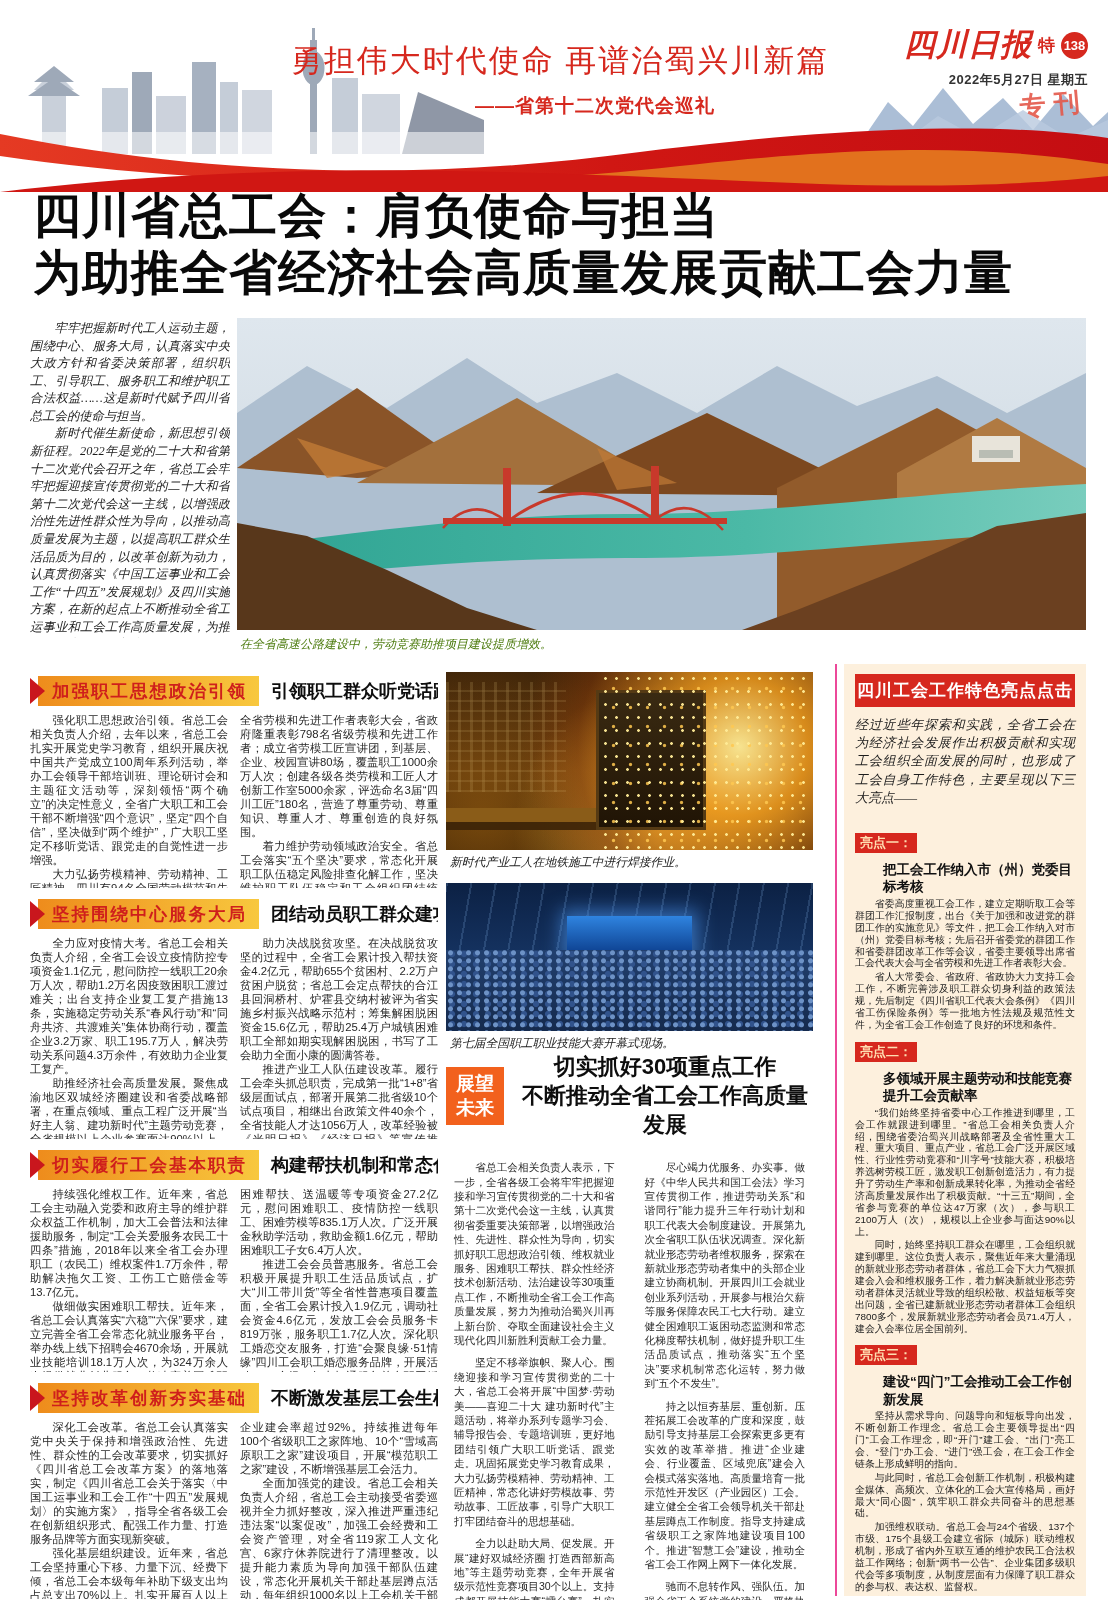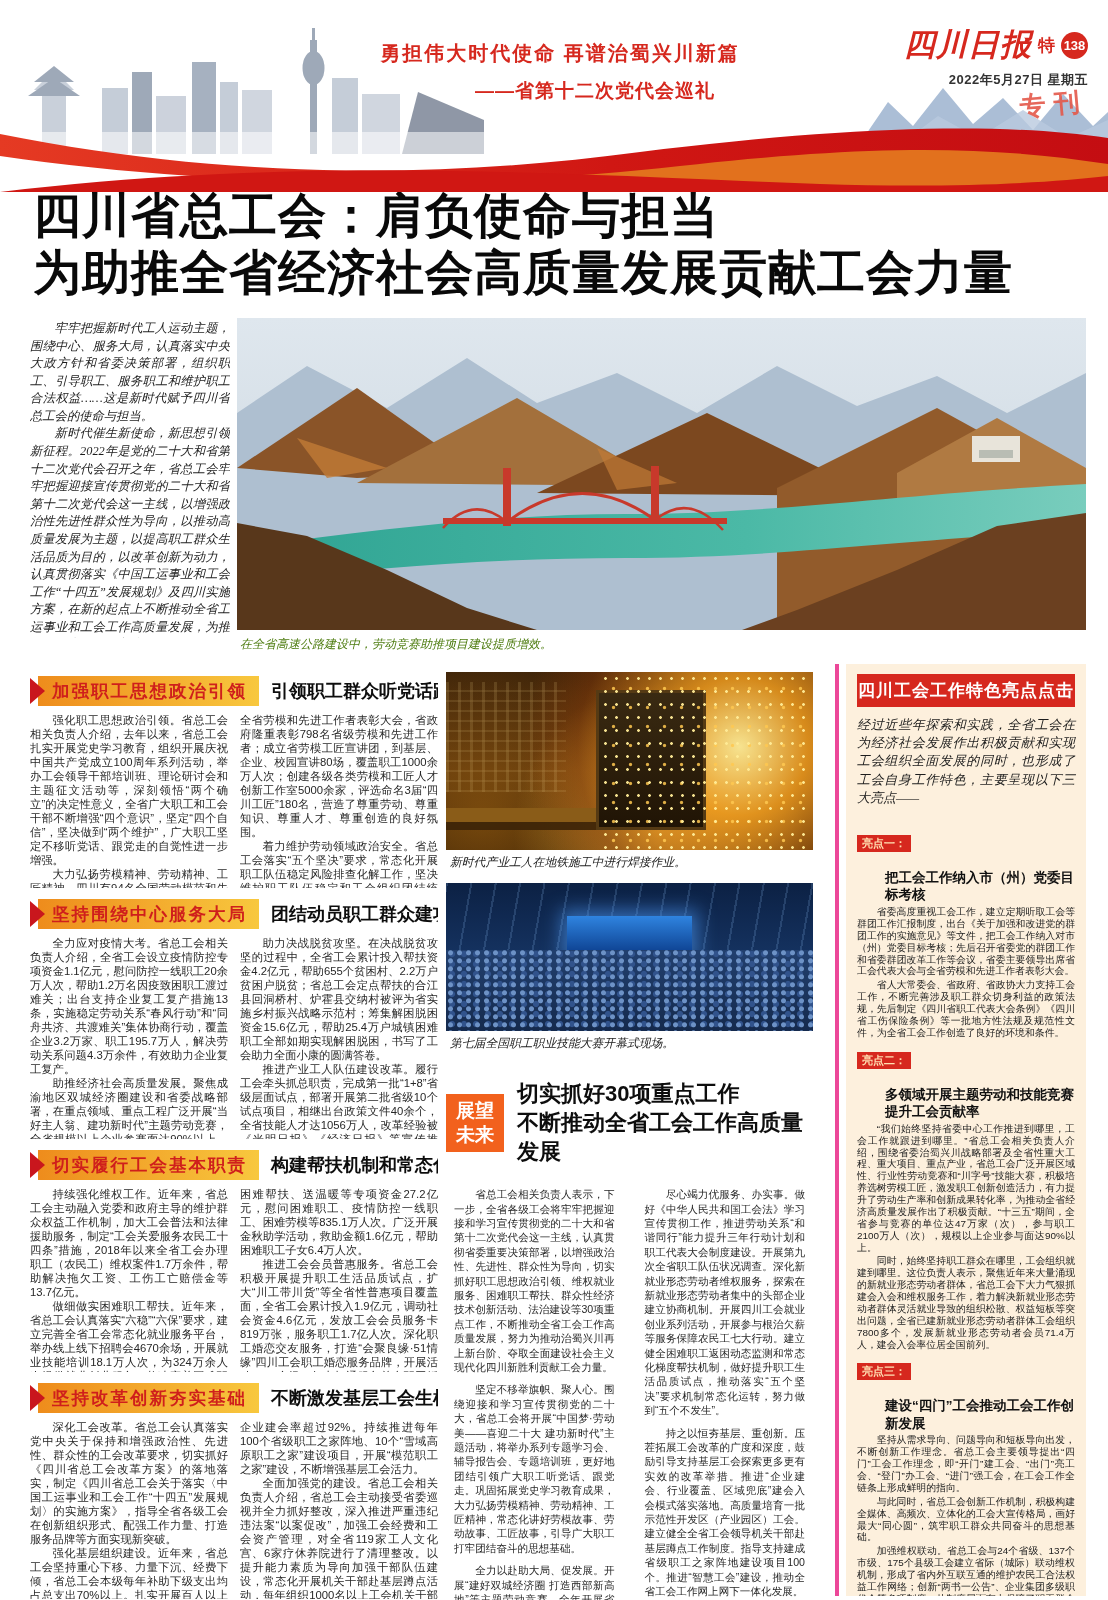--- a/index.html
+++ b/index.html
@@ -5,21 +5,21 @@
   * { margin:0; padding:0; box-sizing:border-box; }
   html,body { background:#e9e9e9; }
   .page {
     position:relative; width:1108px; height:1600px; margin:0 auto;
     background:#ffffff; overflow:hidden;
     font-family:"Liberation Sans", sans-serif; color:#222;
   }
   
   .skyline { position:absolute; left:14px; top:26px; width:480px; height:130px; }
   .slogan-wrap { position:absolute; left:250px; top:40px; width:620px; text-align:center; z-index:3; }
-  .slogan-main { font-size:20px; font-weight:700; color:#d6281e; letter-spacing:2px; }
+  .slogan-main { font-size:31px; font-weight:400; color:#d6281e; letter-spacing:2px; }
   .slogan-sub  { font-size:19px; font-weight:700; color:#d6281e; margin-top:11px; padding-left:70px; letter-spacing:1px; }
   .masthead { position:absolute; right:20px; top:24px; width:210px; text-align:right; z-index:4; }
   .mh-row { display:flex; justify-content:flex-end; align-items:center; gap:6px; }
   .mh-name { font-family:"Liberation Serif", serif; font-style:italic; font-size:31px; font-weight:900; color:#d6281e; letter-spacing:1px; }
   .mh-prefix { font-size:17px; font-weight:800; color:#d6281e; }
   .mh-circle { width:27px; height:27px; border-radius:50%; background:#d6281e; color:#fff; font-size:13px; font-weight:800; display:flex; align-items:center; justify-content:center; }
   .mh-date { font-size:13px; font-weight:700; color:#333; margin-top:5px; letter-spacing:0.5px; }
   .mh-special { font-size:26px; font-weight:900; color:#e4584a; letter-spacing:8px; margin-top:4px; transform:rotate(-5deg); opacity:.9; }
   .mh-mountains { position:absolute; right:0; top:68px; width:250px; height:78px; z-index:1; }
   .ribbon { position:absolute; left:0; top:100px; width:1108px; height:92px; z-index:2; }
@@ -70,33 +70,33 @@
     background:repeating-linear-gradient(100deg, rgba(150,200,255,.35) 0 2px, rgba(0,0,0,0) 2px 24px); }
   .ph2-screen { position:absolute; left:33%; top:22%; width:34%; height:26%;
     background:linear-gradient(180deg,#2f84e0,#0c3f8e); box-shadow:0 0 18px 6px rgba(80,160,255,.55); }
   .ph2-crowd { position:absolute; left:0; bottom:0; width:100%; height:55%;
     background-image:
       radial-gradient(circle at 50% 35%, #6d92c6 2px, rgba(0,0,0,0) 3px),
       radial-gradient(circle at 50% 40%, #31538c 2.6px, rgba(0,0,0,0) 3.6px),
       linear-gradient(180deg,#22406f,#152a4d);
     background-size:9px 8px, 12px 10px, 100% 100%; }
   .photo-cap { font-family:"Liberation Serif", serif; font-style:italic; font-size:11.8px; color:#222; margin:5px 0 0 4px; }
-  .outlook-head { display:flex; align-items:center; gap:13px; margin-top:27px; }
+  .outlook-head { display:flex; align-items:center; gap:13px; margin-top:0;text-align:center; }
   .outlook-tag { width:58px; height:58px; min-width:58px; background:#f2611d; color:#fff; display:flex; flex-direction:column; align-items:center; justify-content:center; font-size:19px; font-weight:800; line-height:1.25; }
   .outlook-title div { font-size:22px; font-weight:900; color:#0d0d0d; line-height:1.32; }
   .outlook-cols { display:flex; gap:14px; margin-top:13px; height:466px; overflow:hidden; }
   .outlook-col { flex:1; font-size:10.6px; line-height:1.36; text-align:justify; color:#272727; }
   .outlook-col p { margin:8px; text-indent:2em; }
   
-  .sidebar { position:absolute; left:835px; top:664px; width:251px; height:932px; border-left:4px solid #ec4899; padding-left:7px; }
+  .sidebar { position:absolute; left:835px; top:664px; width:251px; height:932px; border-left:2px solid #ec4899; padding-left:7px; }
   .sb-panel { background:#fdf0dd; width:100%; height:100%; padding:10px 11px; overflow:hidden; }
   .sb-title { background:#d6281e; color:#fff; font-size:17px; font-weight:800; text-align:center; padding:5px 0; letter-spacing:1px; margin-bottom:9px; }
   .sb-intro { font-family:"Liberation Serif", serif; font-style:italic; font-size:13px; line-height:1.4; text-align:justify; color:#1d1d1d; margin-bottom:26px; }
   .hl { margin-bottom:11px; }
-  .hl-tag { display:inline-block; background:#d6281e; color:#ffddb0; font-size:11px; font-weight:800; padding:1px 5px; margin-bottom:17px; }
+  .hl-tag { display:inline-block; background:#d6281e; color:#ffddb0; font-size:13px; font-weight:800; padding:1px 5px; margin-bottom:8px; }
   .hl-title div { font-size:13.5px; font-weight:800; color:#101010; line-height:1.3;margin-left:28px; }
   .hl p { font-size:9.9px; line-height:1.2; text-align:justify; text-indent:2em; color:#222; margin:2px 0 0; }
 </style>
 </head>
 <body>
 
 <div class="page">
 
   <svg class="skyline" viewBox="0 0 480 130">
     <g fill="#a9b4c4" opacity="0.85">

